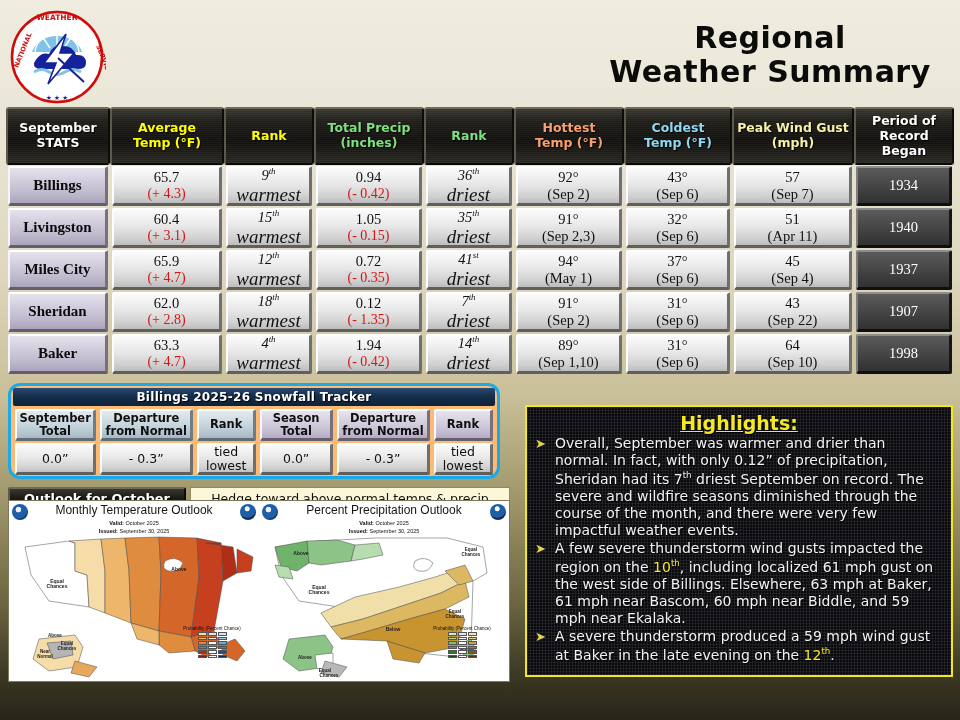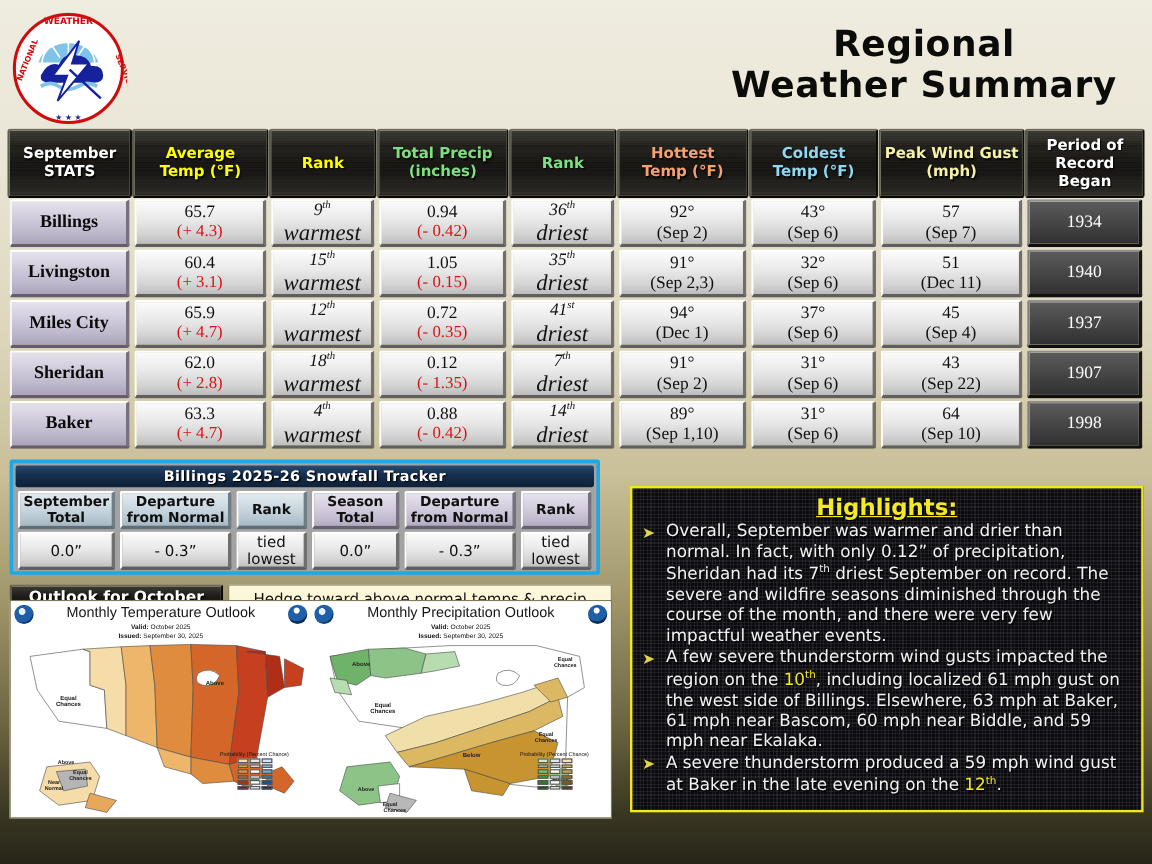--- a/index.html
+++ b/index.html
@@ -105,23 +105,23 @@
     font-size:14.5px;
   }
   .sub-red{ color:#d81515; font-size:14px; }
   .sub-ital{ font-style:italic; font-size:19px; color:#131313; }
   .main-ital{ font-style:italic; font-size:14.5px; color:#111; }
   .ord sup{ font-size:.62em; vertical-align:super; }
 
   
   #snow-panel{
     position:absolute; left:8px; top:383px; width:492px; height:96px;
-    background:#a3a3a3;
+    background:#fdba74;
     border:3px solid #1ca9e8;
-    border-radius:2px;
+    border-radius:12px;
     padding:2px;
   }
   #snow-title{
     height:18px; line-height:18px; text-align:center;
     font-family:"DejaVu Sans", sans-serif;
     font-size:12px; font-weight:bold; color:#ffffff;
     background: linear-gradient(180deg,#2b4a72 0%,#16304f 40%,#0d2138 100%);
     border-radius:2px;
     text-shadow:1px 1px 1px #000;
     letter-spacing:.3px;
@@ -402,21 +402,21 @@
         </td>
         <td style="width: 108px;">
           <div class="cell data">
             <span>32°</span>
             <span>(Sep 6)</span>
           </div>
         </td>
         <td style="width: 122px;">
           <div class="cell data">
             <span>51</span>
-            <span>(Dec 11)</span>
+            <span>(Apr 11)</span>
           </div>
         </td>
         <td style="width: 100px;">
           <div class="cell dark">
             <span>1940</span>
           </div>
         </td>
       </tr>
       <tr>
         <td style="width: 104px;">
@@ -444,21 +444,21 @@
         </td>
         <td style="width: 90px;">
           <div class="cell data">
             <span class="main-ital ord">41<sup>st</sup></span>
             <span class="sub-ital">driest</span>
           </div>
         </td>
         <td style="width: 110px;">
           <div class="cell data">
             <span>94°</span>
-            <span>(Dec 1)</span>
+            <span>(May 1)</span>
           </div>
         </td>
         <td style="width: 108px;">
           <div class="cell data">
             <span>37°</span>
             <span>(Sep 6)</span>
           </div>
         </td>
         <td style="width: 122px;">
           <div class="cell data">
@@ -539,21 +539,21 @@
           </div>
         </td>
         <td style="width: 90px;">
           <div class="cell data">
             <span class="main-ital ord">4<sup>th</sup></span>
             <span class="sub-ital">warmest</span>
           </div>
         </td>
         <td style="width: 110px;">
           <div class="cell data">
-            <span>0.88</span>
+            <span>1.94</span>
             <span class="sub-red">(- 0.42)</span>
           </div>
         </td>
         <td style="width: 90px;">
           <div class="cell data">
             <span class="main-ital ord">14<sup>th</sup></span>
             <span class="sub-ital">driest</span>
           </div>
         </td>
         <td style="width: 110px;">
@@ -736,21 +736,21 @@
             <i style="background:#1d4f8c"></i>
             <i style="background:#112a5e"></i>
         </div>
       </div>
     </div>
   </div>
 
   <div class="map-panel">
     <div class="noaa-l"></div>
     <div class="noaa-r"></div>
-    <div class="map-title">Monthly Precipitation Outlook</div>
+    <div class="map-title">Percent Precipitation Outlook</div>
     <div class="map-valid">
       <div><b>Valid:</b>
         <span>October 2025</span></div>
       <div><b>Issued:</b>
         <span>September 30, 2025</span></div>
     </div>
     <svg class="map-svg" width="251" height="154" viewBox="0 0 251 154">
       <g stroke="#4a4a4a" stroke-width="0.5">
 
         <path d="M16 20 L60 14 L116 11 L188 11 L224 20 L228 46 L214 54 L212 118 L198 130 L160 126 L128 112 L96 86 L80 80 L40 74 L22 48 Z" fill="#ffffff"></path>

